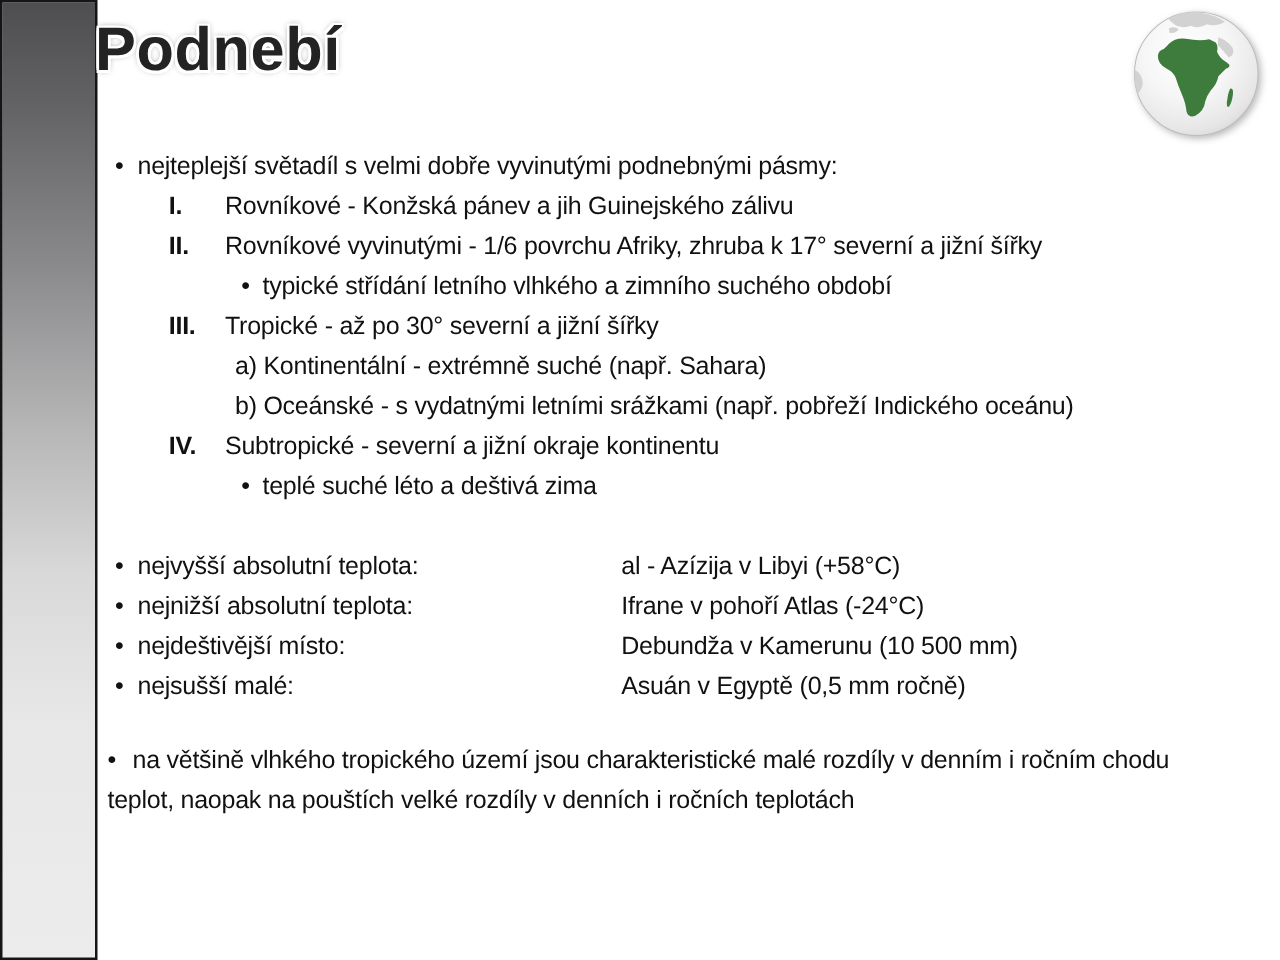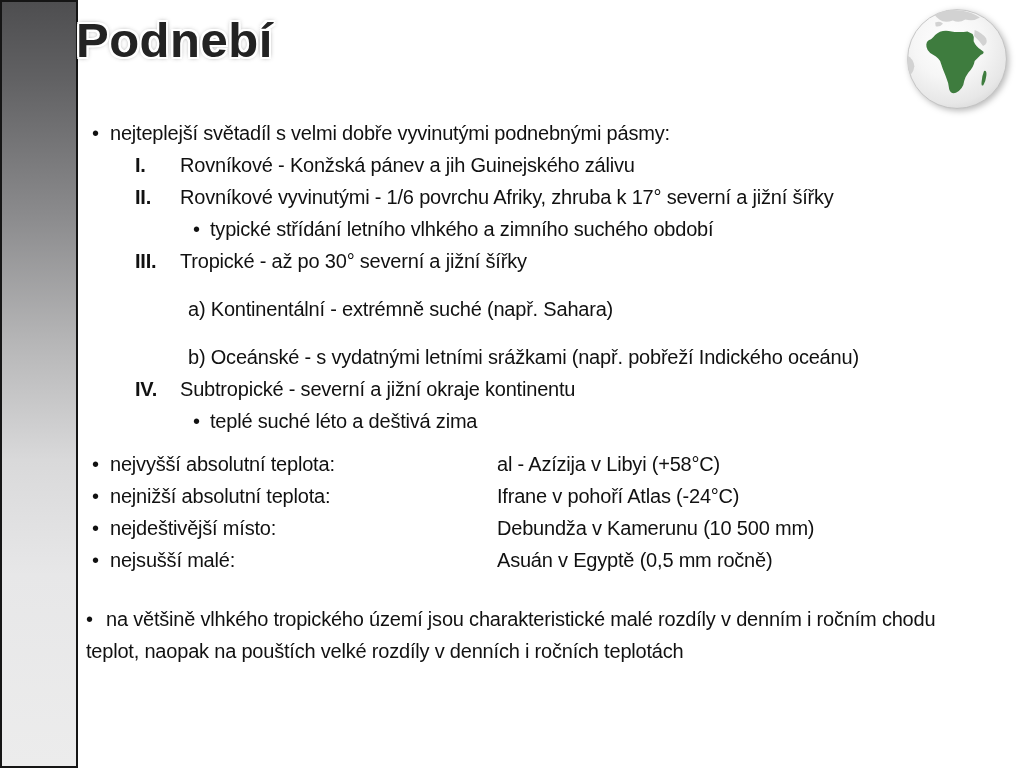--- a/index.html
+++ b/index.html
@@ -42,23 +42,23 @@
     font-size:20px; line-height:32px; letter-spacing:-0.2px; white-space:nowrap;
   }
   .line{height:32px;}
   .intro{padding-left:6px;}
   .b1{display:inline-block; width:18px;}
   .zone{padding-left:49px;}
   .numeral{display:inline-block; width:45px; font-weight:700;}
   .zone-name{font-weight:400;}
   .subbullet{padding-left:107px;}
   .b2{display:inline-block; width:17px;}
-  .subitem{padding-left:102px;margin-top:16px;}
+  .subitem{padding-left:102px;}
 
-  .records{margin-top:11px;}
+  .records{margin-top:32px;}
   .rec{height:32px; padding-left:6px;}
   .rec-label{display:inline-block; width:387px;}
 
   .note{margin-top:27px; width:880px; white-space:normal;}
   .note .b1{width:14px; margin-right:6px;}
 </style>
 </head>
 <body>
 
 <div>

